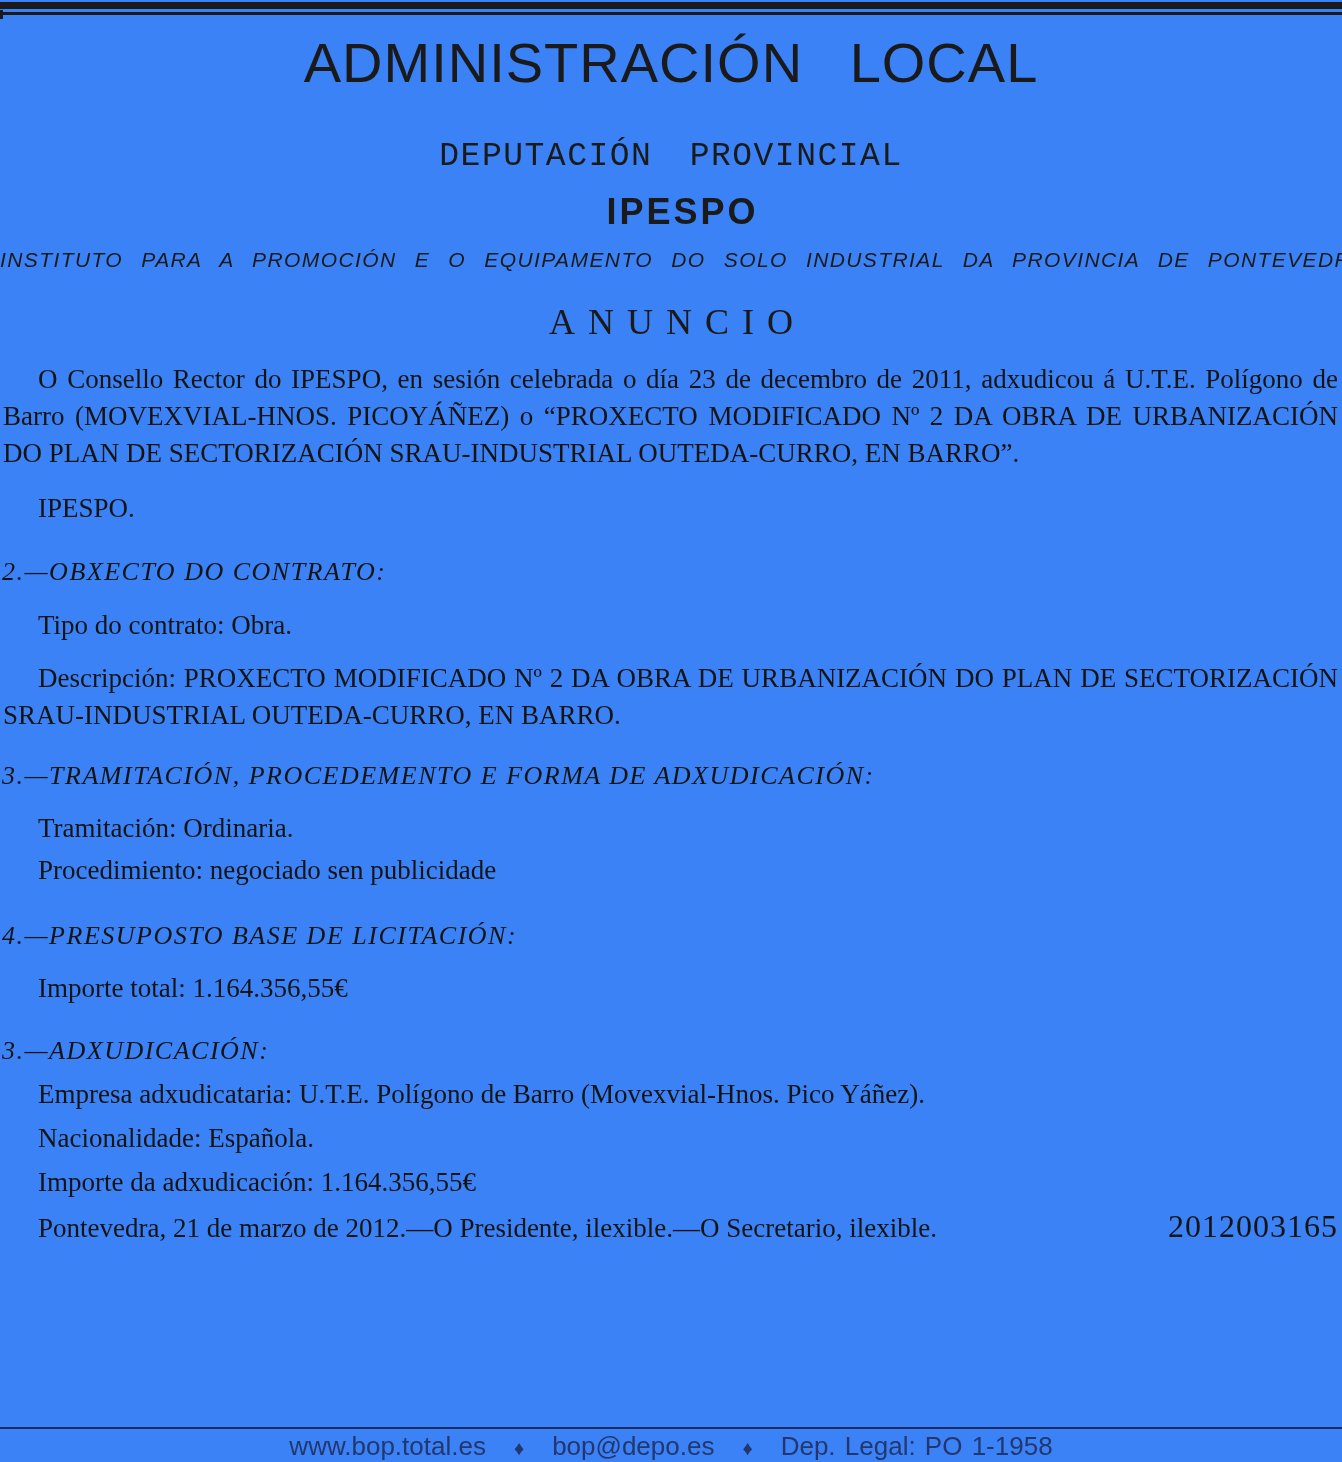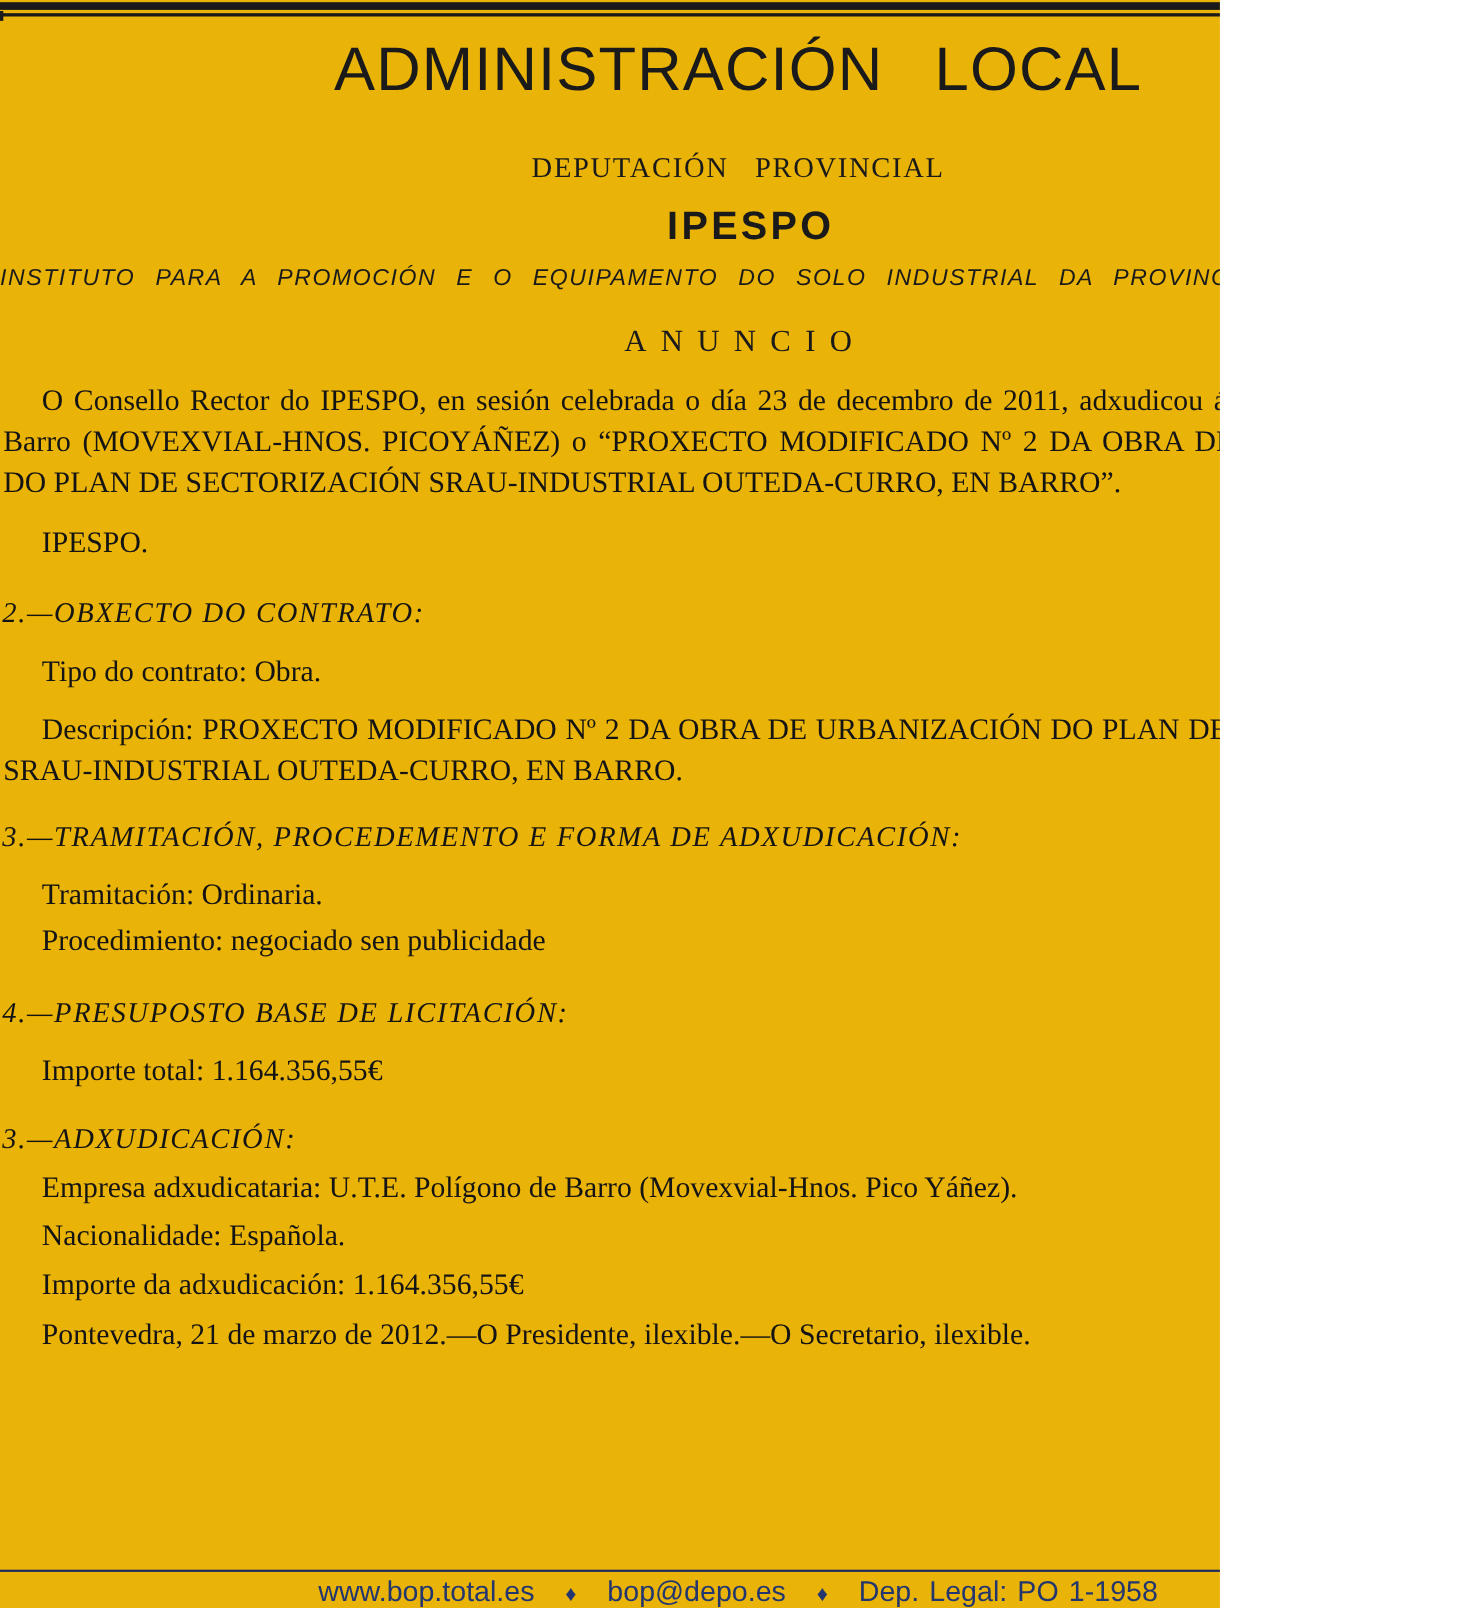--- a/index.html
+++ b/index.html
@@ -1,20 +1,20 @@
 <!DOCTYPE html>
 <html><head>
 <meta charset="utf-8">
 <style>
   html, body { margin: 0; padding: 0; background: #ffffff; }
   .page {
     position: relative;
-    width: 1109px;
+    width: 1342px;
     height: 1462px;
-    background: #eab308;
+    background: #3b82f6;
     color: #141414;
     overflow: hidden;
     font-family: "Liberation Serif", serif;
   }
   
   .topbar-thick { position: absolute; left: 0; top: 2px; width: 1342px; height: 7px; background: #1a1a1a; }
   .topbar-thin  { position: absolute; left: 0; top: 12px; width: 1342px; height: 3px; background: #1a1a1a; }
   .left-tick    { position: absolute; left: 0; top: 10px; width: 3px; height: 9px; background: #1a1a1a; }
 
   .content { position: absolute; left: 0; top: 15px; width: 1342px; }
@@ -26,23 +26,23 @@
     font-weight: normal;
     font-size: 56px;
     line-height: 1;
     letter-spacing: 1px;
     word-spacing: 30px;
     color: #1a1a1a;
   }
   .subtitle {
     margin: 49px 0 0 0;
     text-align: center;
-    font-family: Liberation Serif, serif;
+    font-family: Liberation Mono, monospace;
     font-weight: normal;
-    font-size: 26px;
+    font-size: 33px;
     line-height: 1;
     letter-spacing: 1.5px;
     word-spacing: 16px;
     color: #1a1a1a;
   }
   .org-name {
     margin: 21px 0 0 0;
     text-align: center;
     font-family: "Liberation Sans", sans-serif;
     font-weight: bold;
@@ -61,21 +61,21 @@
     line-height: 1;
     letter-spacing: 1.4px;
     word-spacing: 11px;
     white-space: nowrap;
     color: #1a1a1a;
   }
   .doc-type {
     margin: 34px 0 0 0;
     text-align: center;
     font-weight: normal;
-    font-size: 28px;
+    font-size: 36px;
     line-height: 1;
     letter-spacing: 13px;
     text-indent: 13px; 
     color: #1a1a1a;
   }
   .body-par {
     margin: 0 4px 0 3px;
     font-size: 27px;
     line-height: 37px;
     text-align: justify;

